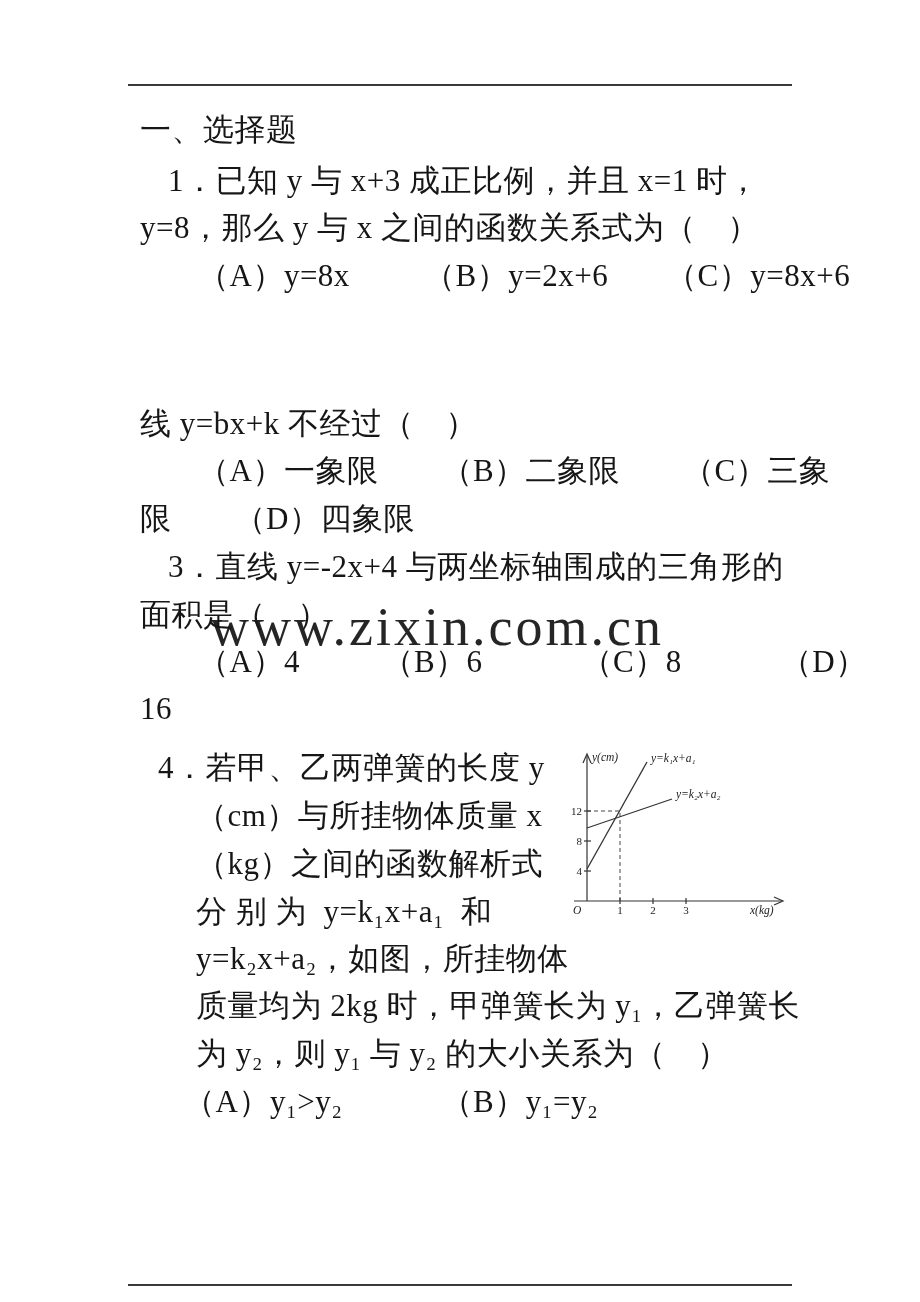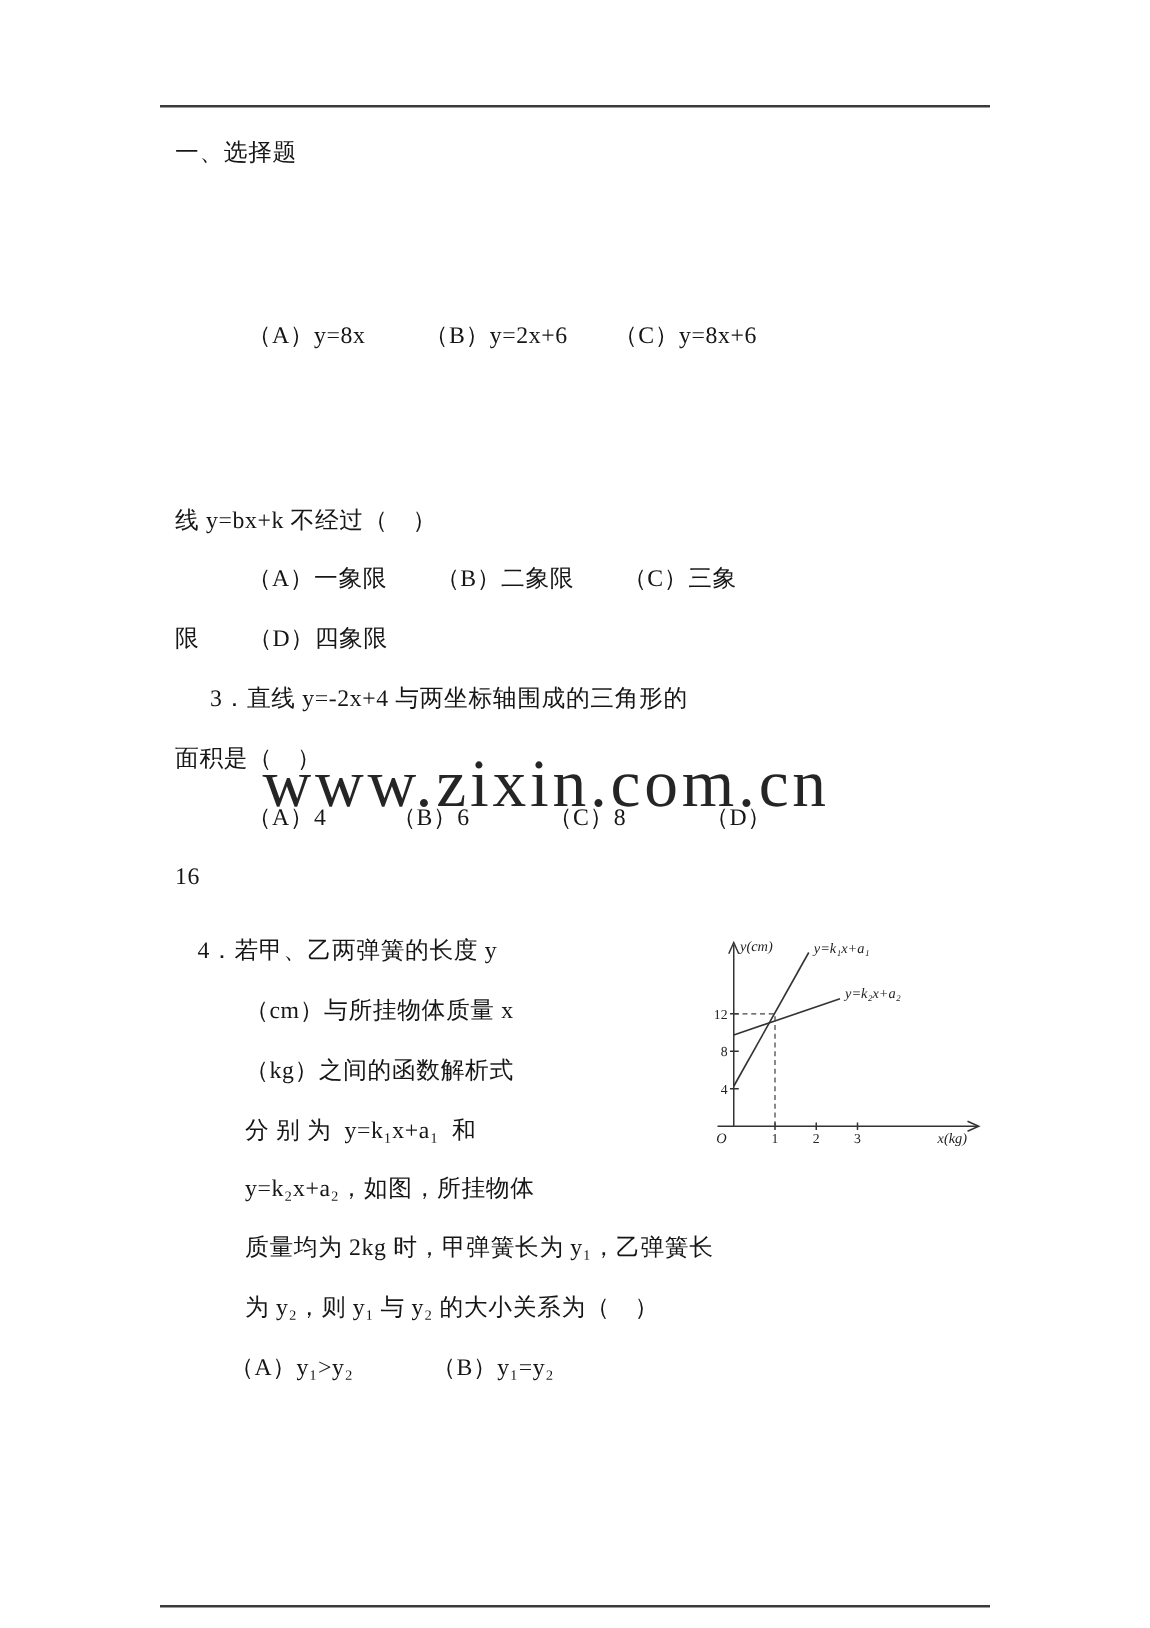--- a/index.html
+++ b/index.html
@@ -10,21 +10,21 @@
     font-family:"Liberation Serif","DejaVu Serif",serif;
     color:#161616;
     overflow:hidden;
   }
   .rule {
     position:absolute; left:128px; width:664px; height:2px;
     background:#3a3a3a;
   }
   .ln {
     position:absolute;
-    font-size:19px;
+    font-size:31px;
     line-height:1.15;
     white-space:pre;
     letter-spacing:0.5px;
     font-family:Liberation Serif, serif;
   }
   .watermark {
     position:absolute;
     left:210px; top:596px;
     font-size:54px;
     color:#000000;
@@ -49,20 +49,22 @@
 <body>
 
 <div class="page">
 
   <div class="rule" style="top:84px;"></div>
 
   <div class="watermark">www.zixin.com.cn</div>
 
   <div class="ln" style="top:112px; left:140px;">一、选择题</div>
 
+  <div class="ln" style="top:163px; left:168px;">1．已知 y 与 x+3 成正比例，并且 x=1 时，</div>
+  <div class="ln" style="top:210px; left:140px;">y=8，那么 y 与 x 之间的函数关系式为（　）</div>
   <div class="ln" style="top:258px; left:198px;">（A）y=8x         （B）y=2x+6       （C）y=8x+6</div>
 
   <div class="ln" style="top:406px; left:140px;">线 y=bx+k 不经过（　）</div>
   <div class="ln" style="top:453px; left:198px;">（A）一象限　　（B）二象限　　（C）三象</div>
   <div class="ln" style="top:501px; left:140px;">限　　（D）四象限</div>
 
   <div class="ln" style="top:549px; left:168px;">3．直线 y=-2x+4 与两坐标轴围成的三角形的</div>
   <div class="ln" style="top:597px; left:140px;">面积是（　）</div>
   <div class="ln" style="top:644px; left:198px;">（A）4          （B）6            （C）8            （D）</div>
   <div class="ln" style="top:691px; left:140px;">16</div>

